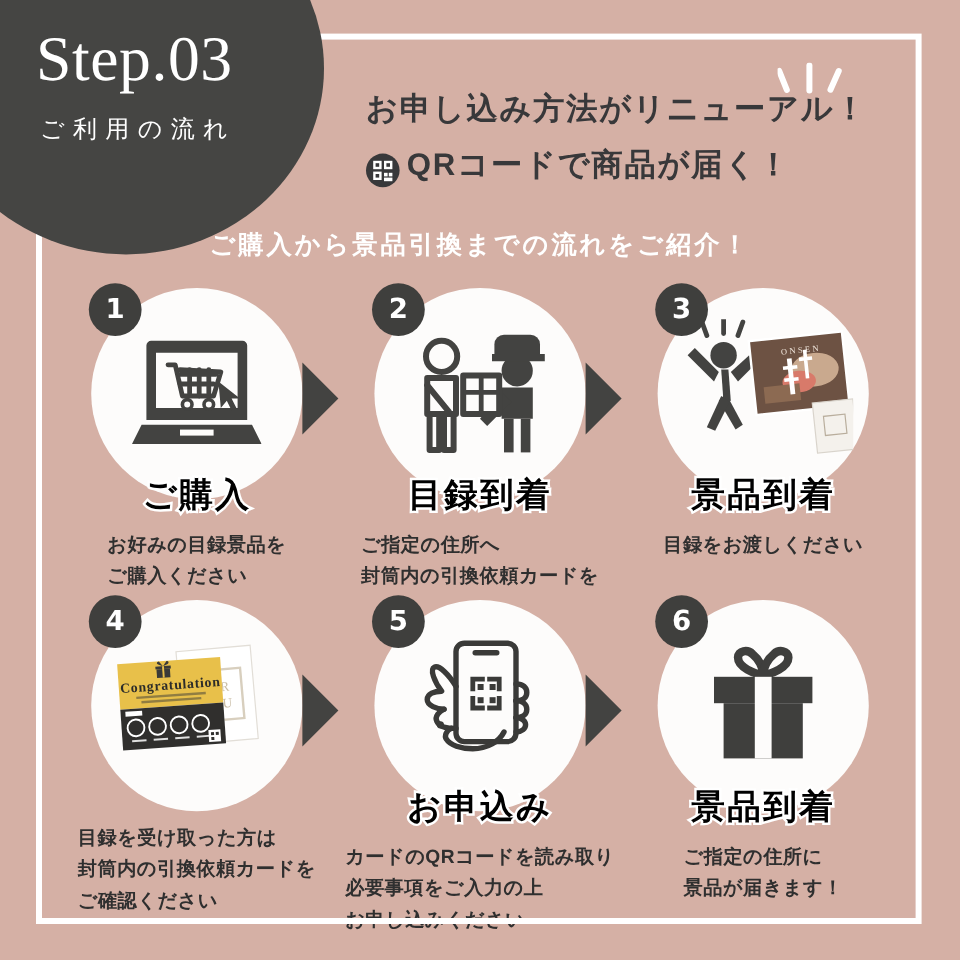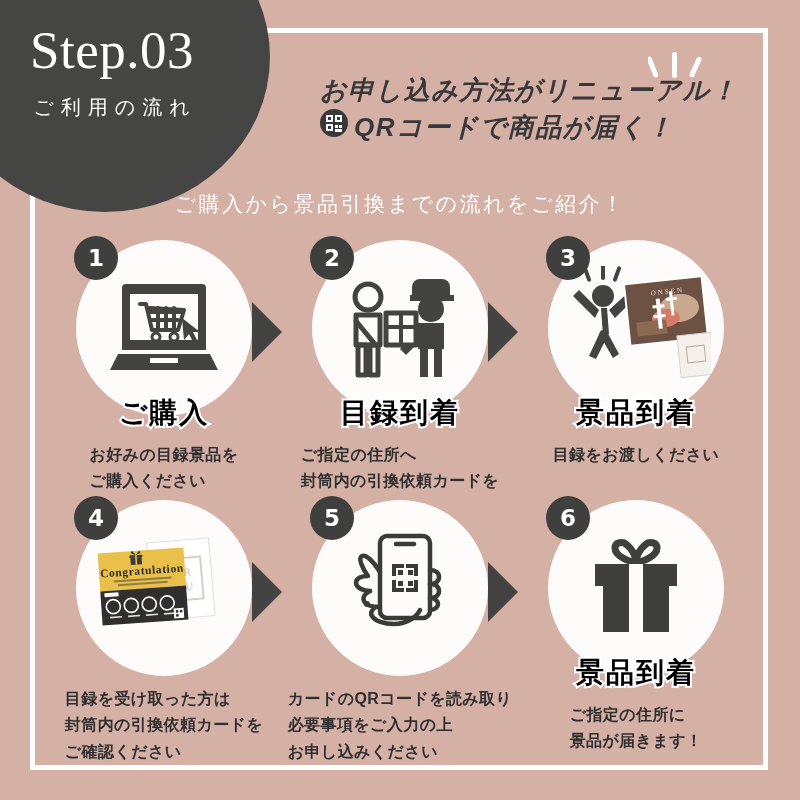--- a/index.html
+++ b/index.html
@@ -63,38 +63,38 @@
     text-align: center;
     color: #ffffff;
     font-size: 20px;
     letter-spacing: 7px;
     padding-left: 20px;
     font-weight: 500;
   }
   
   #header {
     position: absolute;
-    left: 320px;
+    left: 305px;
     top: 72px;
     width: 420px;
     z-index: 3;
-    font-style: italic;
   }
   #header .hline {
     color: #38383a;
     font-size: 26px;
     font-weight: bold;
     letter-spacing: 1.5px;
     line-height: 1.42;
     white-space: nowrap;
   }
   #header .hline2 {
     display: flex;
-    align-items: flex-start;
+    align-items: flex-end;
     gap: 6px;
+    margin-top: 10px;
   }
   .qr-badge {
     display: inline-block;
     width: 28px;
     height: 28px;
     border-radius: 50%;
     background: #38383a;
     position: relative;
     flex: 0 0 auto;
   }
@@ -116,21 +116,21 @@
   #sparks { position: absolute; left: 648px; top: 52px; width: 60px; height: 42px; z-index: 3; }
   
   #subtitle {
     position: absolute;
     left: 0;
     right: 0;
     top: 190px;
     text-align: center;
     color: #ffffff;
     font-size: 21px;
-    font-weight: normal;
+    font-weight: bold;
     letter-spacing: 2.5px;
     z-index: 3;
   }
   
   .row {
     position: absolute;
     left: 46px;
     width: 710px;
     display: flex;
     z-index: 2;
@@ -444,20 +444,21 @@
               <path d="M52 36h12v4h-8v8h-4zM66 36h12v12h-4v-8h-8zM52 52h4v8h8v4H52zM66 60h8v-8h4v12H66z"></path>
               <rect x="58" y="42" width="5" height="5"></rect>
               <rect x="68" y="42" width="5" height="5"></rect>
               <rect x="58" y="53" width="5" height="5"></rect>
               <rect x="68" y="53" width="5" height="5"></rect>
             </g>
             <circle cx="27" cy="76" r="3" fill="#3a3a38"></circle>
           </svg>
         </div>
       </div>
+      <div class="steplabel">お申込み</div>
       <div class="desc">
         <div>カードのQRコードを読み取り</div>
         <div>必要事項をご入力の上</div>
         <div>お申し込みください</div>
       </div>
       <div class="arrow a1"></div>
     </div>
 
     <div class="cell">
       <div class="circle-wrap">

